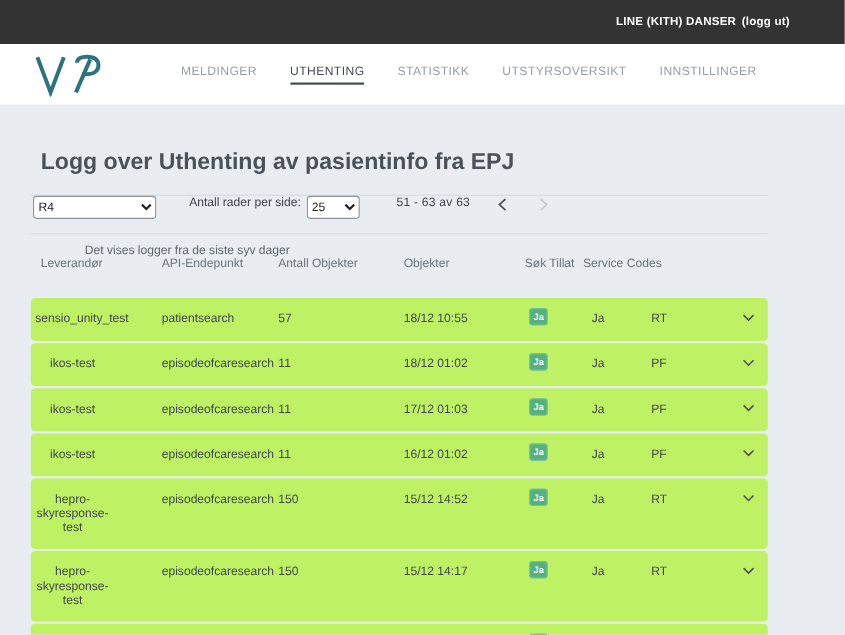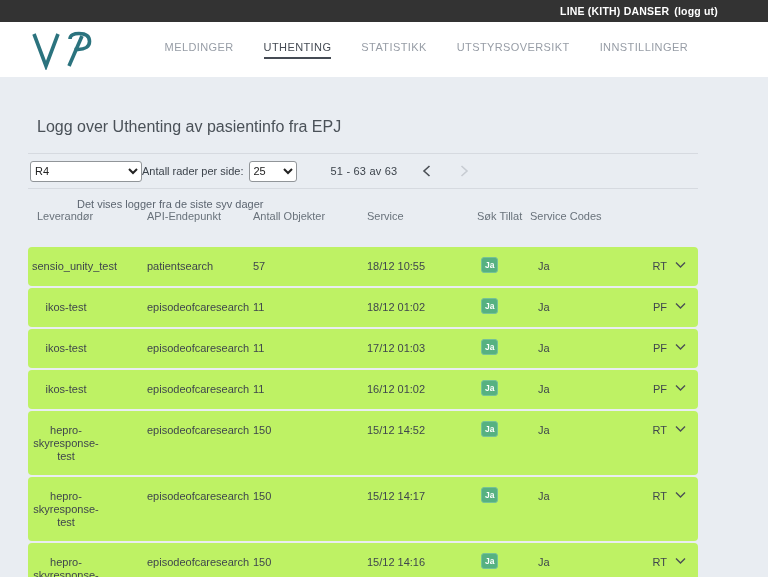--- a/index.html
+++ b/index.html
@@ -4,21 +4,21 @@
 <style>
   * { margin: 0; padding: 0; box-sizing: border-box; }
   html, body { width: 768px; height: 577px; overflow: hidden; }
   body {
     font-family: "Liberation Sans", "DejaVu Sans", sans-serif;
     background: #e9edf2;
     color: #40474e;
   }
   
   .topbar {
-    height: 22px; background: #333333;
+    height: 40px; background: #333333;
     display: flex; align-items: center; justify-content: flex-end;
     padding-right: 50px;
     color: #ffffff; font-size: 10.5px; font-weight: 700; letter-spacing: .2px;
   }
   .topbar .logout { color: #ffffff; margin-left: 5px; cursor: pointer; }
   
   .appbar {
     height: 55px; background: #ffffff;
     display: flex; align-items: center;
     padding: 0 80px 0 30px;
@@ -28,37 +28,37 @@
   .nav { margin-left: auto; display: flex; gap: 30px; align-items: center; }
   .nav-item {
     font-size: 11px; letter-spacing: .4px; color: #979da6;
     cursor: pointer; padding-bottom: 4px; border-bottom: 2px solid transparent;
   }
   .nav-item.active { color: #454b54; border-bottom-color: #454b54; }
   
   .content { padding: 0 28px; }
   .page-title {
     margin: 41px 0 17px 9px;
-    font-size: 16px; color: #4a5158; font-weight: 400;
+    font-size: 21px; color: #4a5158; font-weight: 700;
   }
   .table-area { width: 670px; }
   .hr { height: 1px; background: #d6dae0; }
   
   .controls {
-    height: 34px; display: flex; align-items: center;
+    height: 34px; display: flex; align-items: flex-start;
     font-size: 11px; color: #3c434b;
   }
   select {
     font-family: "Liberation Sans", sans-serif;
     font-size: 11px; color: #222;
     height: 21px; background: #ffffff;
     border: 1px solid #919599; border-radius: 3px;
   }
   .filter-select { width: 112px; margin-left: 2px; }
-  .rpp-label { }
+  .rpp-label { margin-left: 30px; }
   .rpp-select { width: 48px; margin-left: 5px; }
   .range-text { margin-left: 34px; letter-spacing: .2px; }
   .pag-btn {
     margin-left: 21px; width: 16px; height: 16px;
     display: flex; align-items: center; justify-content: center; cursor: pointer;
   }
   .pag-btn.next { margin-left: 22px; cursor: default; }
   .note { margin: 9px 0 0 9px; font-size: 11px; color: #5c6570; padding-left: 40px; }
   
   .grid-row {
@@ -83,21 +83,21 @@
   }
   .badge {
     display: inline-block; margin-left: 4px; margin-top: -2px;
     min-width: 17px; padding: 2px 3px 2px;
     background: #56b181; border: 1px solid #74c298; border-radius: 3px;
     color: #ffffff; font-size: 8.5px; font-weight: 700; text-align: center;
     line-height: 10px;
   }
   .cell.svar { padding-top: 11px; }
   .cell.sok { padding-left: 17px; }
-  .cell.svc { padding-left: 15px; text-align: right; }
+  .cell.svc { padding-left: 15px; }
   .cell.exp { padding: 10px 0 0 6px; }
   .chev-down { width: 15px; height: 15px; }
 </style>
 </head>
 <body>
 
 <div class="topbar">
   <span>LINE (KITH) DANSER</span>
   <span class="logout">(logg ut)</span>
 </div>
@@ -147,21 +147,21 @@
     </div>
 
     <div class="hr"></div>
 
     <div class="note">Det vises logger fra de siste syv dager</div>
 
     <div class="grid-row thead">
       <div class="cell">Leverandør</div>
       <div class="cell">API-Endepunkt</div>
       <div class="cell">Antall Objekter</div>
-      <div class="cell">Service</div>
+      <div class="cell">Objekter</div>
       <div class="cell">Søk Tillat</div>
       <div class="cell">Service Codes</div>
       <div class="cell"></div>
     </div>
 
     <div class="rows">
 
       <div class="grid-row trow">
         <div class="cell lev">sensio_unity_test</div>
         <div class="cell">patientsearch</div>

